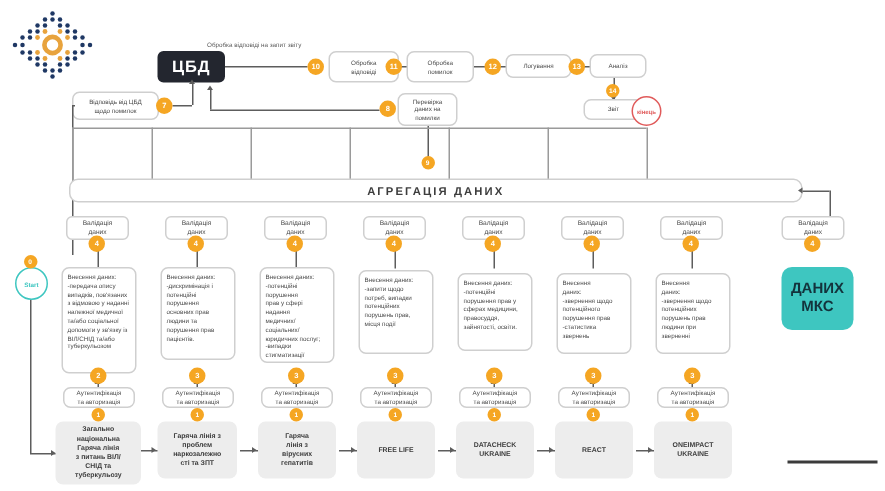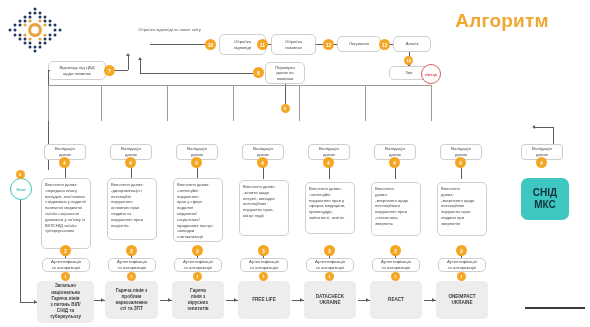--- a/index.html
+++ b/index.html
@@ -184,25 +184,25 @@
         <circle cx="19" cy="29" r="1.6"></circle>
           <circle cx="39" cy="29" r="1.6"></circle>
           <circle cx="24" cy="33" r="1.6"></circle>
           <circle cx="34" cy="33" r="1.6"></circle>
       </g>
       <circle cx="29" cy="24" r="5.4" fill="none" stroke="#e8a33d" stroke-width="3.1"></circle>
     </svg>
   </div>
 
   <div class="title">
-    <div>Алгоритм</div>
   </div>
 
   <div class="caption" style="left:138px;top:27px;">Обробка відповіді на запит звіту</div>
 
+  <div class="cbd" style="left:105px;top:34px;width:45px;height:21px;">ЦБД</div>
 
   <div class="ln lnh" style="left:150px;top:44px;width:55px;"></div>
   <div class="step" style="left:205px;top:39px;">10</div>
   <div class="box tiny" style="left:219px;top:34px;width:47px;height:21px;white-space:pre-line;">Обробка
 відповіді</div>
 
   <div class="ln lnh" style="left:266px;top:44px;width:44px;"></div>
   <div class="arrow right" style="left:306px;top:41.8px;"></div>
   <div class="step" style="left:257px;top:39px;">11</div>
   <div class="box tiny" style="left:271px;top:34px;width:45px;height:21px;white-space:pre-line;">Обробка
@@ -250,20 +250,21 @@
 
   <div class="ln lnv pale" style="left:101px;top:85px;height:36px;"></div>
   <div class="ln lnv pale" style="left:167px;top:85px;height:36px;"></div>
   <div class="ln lnv pale" style="left:233px;top:85px;height:36px;"></div>
   <div class="ln lnv pale" style="left:299px;top:85px;height:36px;"></div>
   <div class="ln lnv pale" style="left:365px;top:85px;height:36px;"></div>
   <div class="ln lnv pale" style="left:431px;top:85px;height:36px;"></div>
   <div class="ln lnv pale" style="left:48px;top:85px;height:36px;"></div>
   <div class="ln lnh pale" style="left:48px;top:85px;width:383px;"></div>
 
+  <div class="agg" style="left:46px;top:119px;width:489px;height:16px;">АГРЕГАЦІЯ ДАНИХ</div>
 
   <div class="ln lnh" style="left:535px;top:127px;width:18px;"></div>
   <div class="ln lnv" style="left:553px;top:127px;height:30px;"></div>
   <div class="arrow left" style="left:532px;top:124.8px;"></div>
 
   <div class="box val" style="left:44px;top:144px;width:42px;height:16px;white-space:pre-line;">Валідація
 даних</div>
   <div class="step" style="left:59px;top:157px;">4</div>
   <div class="ln lnv" style="left:65px;top:167px;height:12px;"></div>
   <div class="arrow up" style="left:62.8px;top:160px;"></div>
@@ -433,18 +434,18 @@
   <div class="step sm" style="left:457px;top:272px;">1</div>
   <div class="org" style="left:436px;top:281px;width:52px;height:38px;">ONEIMPACT
 UKRAINE</div>
   <div class="ln lnh" style="left:424px;top:300px;width:12px;"></div>
   <div class="arrow right" style="left:432px;top:297.8px;"></div>
 
   <div class="box val" style="left:521px;top:144px;width:42px;height:16px;white-space:pre-line;">Валідація
 даних</div>
   <div class="step" style="left:536px;top:157px;">4</div>
 
-  <div class="mks" style="left:521px;top:178px;width:48px;height:42px;">СНІД
+  <div class="mks" style="left:521px;top:178px;width:48px;height:42px;">ДАНИХ
 МКС</div>
 
   <div class="botbar" style="left:525px;top:307px;width:60px;"></div>
 
 </div>
 
 </body></html>

